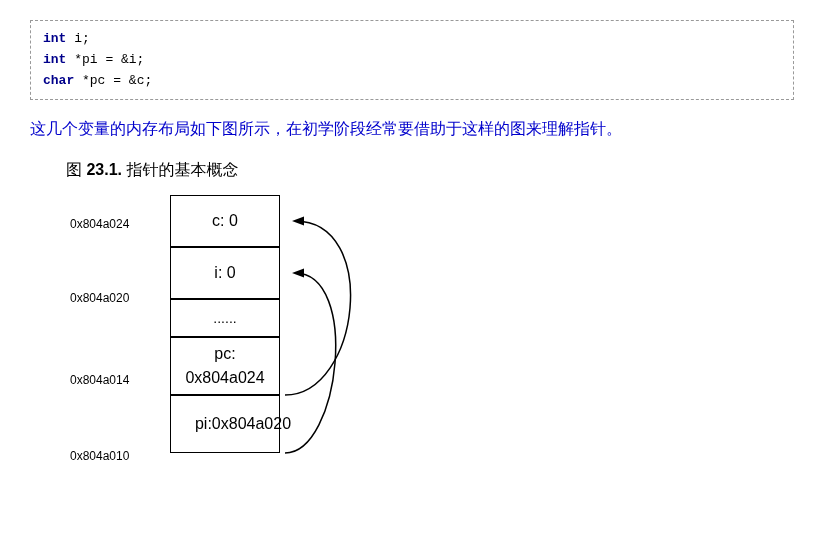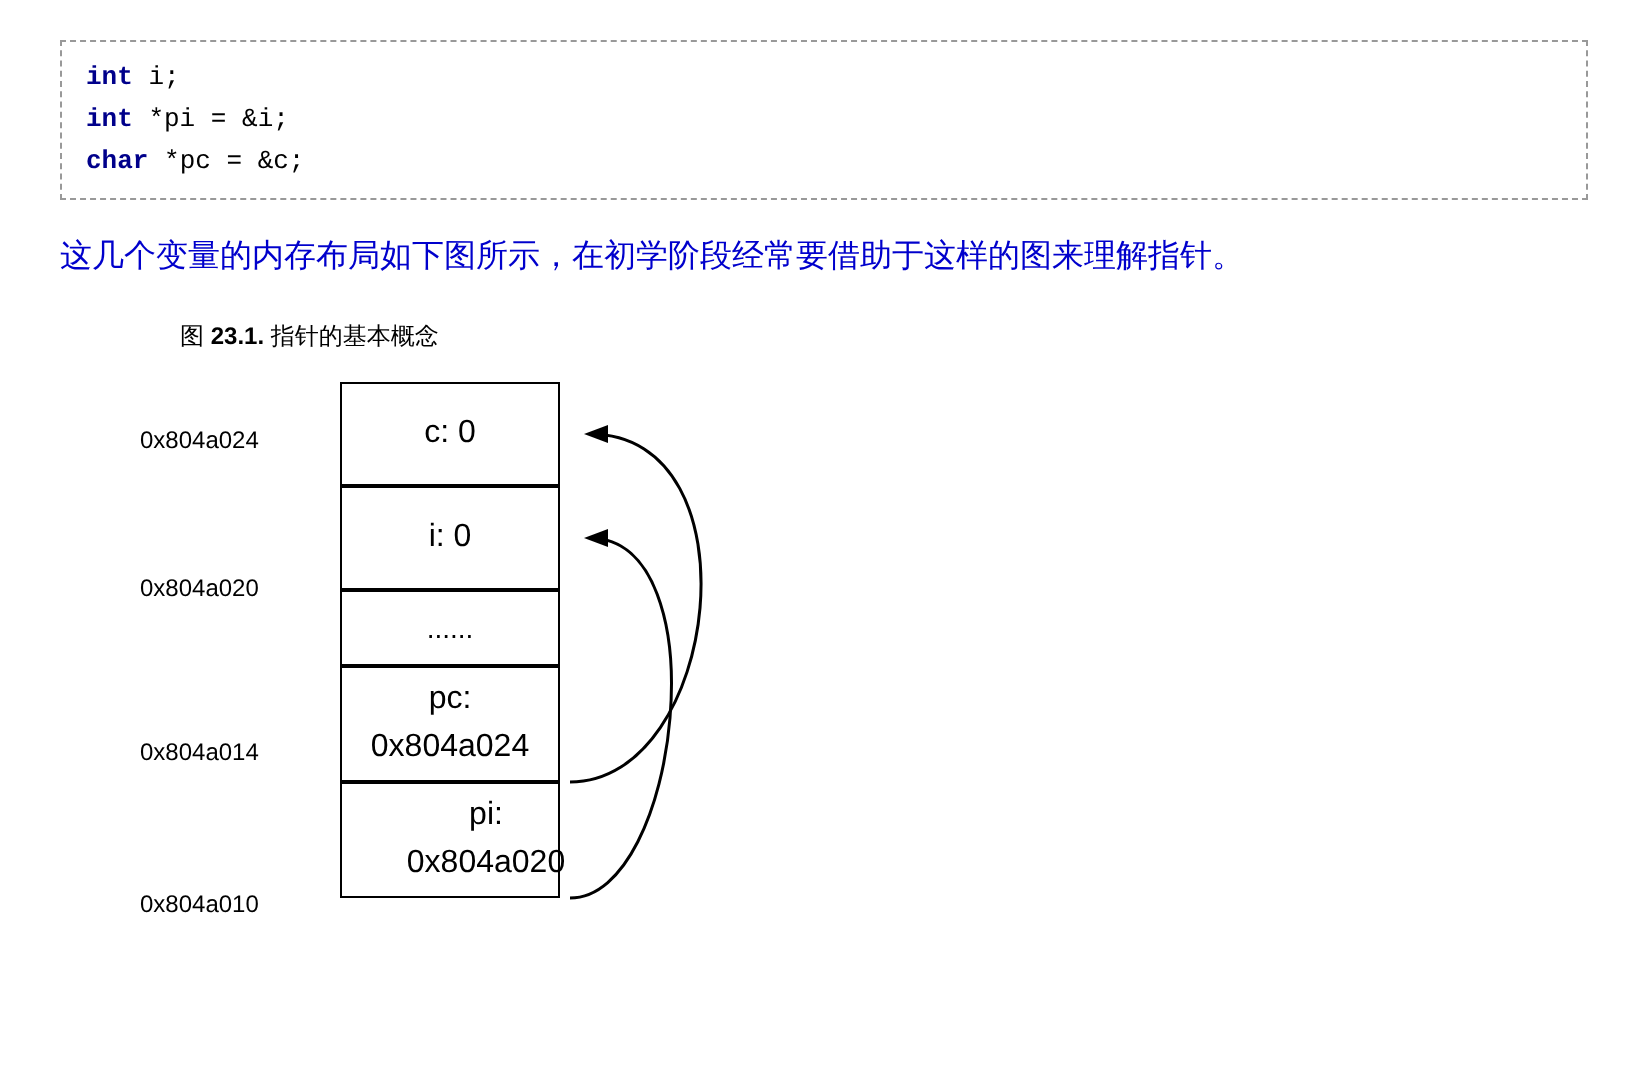--- a/index.html
+++ b/index.html
@@ -25,24 +25,24 @@
     .code-block .kw { color: #00008b; font-weight: bold; }
 
     .description {
       font-size: 16px;
       color: #0000cc;
       margin-bottom: 18px;
       line-height: 1.6;
     }
 
     .figure-label {
-      font-size: 12px;
+      font-size: 16px;
       font-weight: normal;
       margin-bottom: 14px;
-      margin-left: 60px;
+      margin-left: 36px;
     }
     .figure-label strong { font-weight: bold; }
 
     .diagram-area {
       display: flex;
       flex-direction: row;
       align-items: flex-start;
       margin-left: 40px;
       position: relative;
     }
@@ -96,21 +96,21 @@
   </div>
 
   <div class="memory-box">
     <div class="mem-cell cell-c">c: 0</div>
     <div class="mem-cell cell-i">i: 0</div>
     <div class="mem-cell cell-dots">......</div>
     <div class="mem-cell cell-pc" style="flex-direction:column; line-height:1.5;">
       <span>pc:</span>
       <span>0x804a024</span>
     </div>
-    <div class="mem-cell cell-pi" style="flex-direction:column; line-height:1.5;padding-left:36px;">
+    <div class="mem-cell cell-pi" style="line-height:1.5;padding-left:36px;">
       <span>pi:</span>
       <span>0x804a020</span>
     </div>
   </div>
 
   <svg width="130" height="310" style="margin-left: 0; overflow:visible;">
 
     <path d="M 5,200 C 80,200 100,26 15,26" fill="none" stroke="#000" stroke-width="1.5" marker-end="url(#arrowhead)"></path>
 
     <path d="M 5,258 C 60,258 80,78 15,78" fill="none" stroke="#000" stroke-width="1.5" marker-end="url(#arrowhead)"></path>

